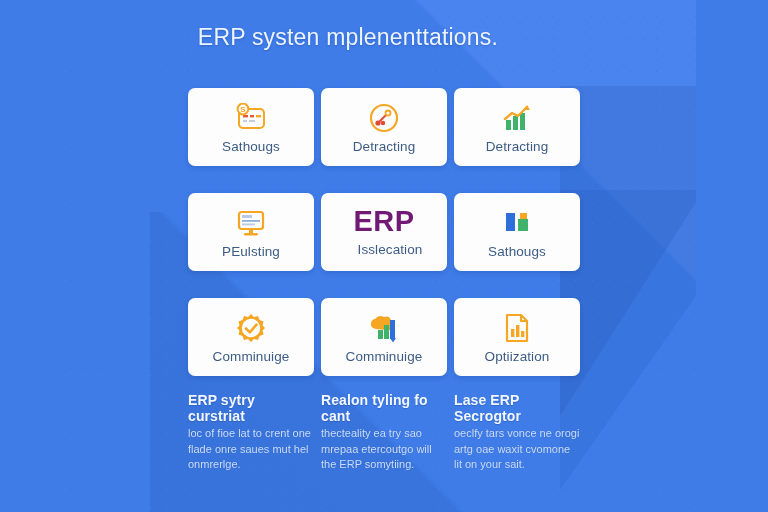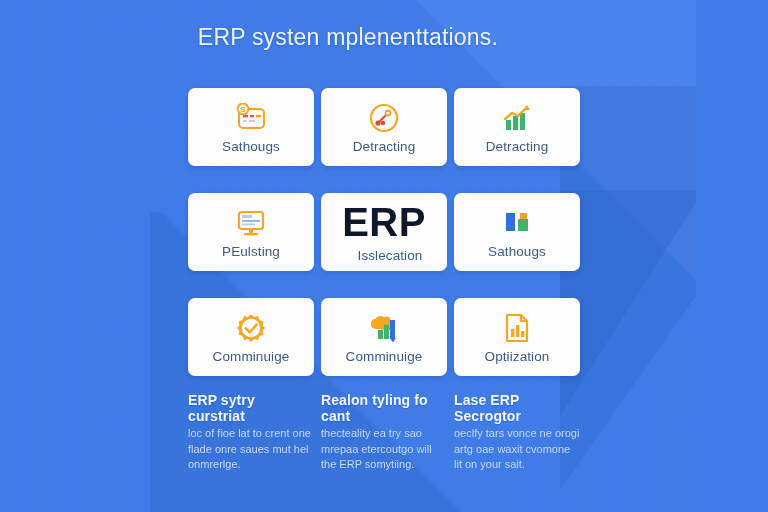--- a/index.html
+++ b/index.html
@@ -106,23 +106,23 @@
     align-items: center;
     justify-content: center;
   }
   .card .label {
     font-size: 13.5px;
     color: #3c5c84;
     letter-spacing: .1px;
     filter: blur(.22px);
   }
   .card.center .erp {
-    font-size: 40px;
+    font-size: 29px;
     font-weight: 700;
-    color: #0f172a;
+    color: #701a75;
     letter-spacing: .5px;
     line-height: 1;
   }
   .card.center .label { margin-top: 2px; padding-left: 12px; }
 
   .cols {
     position: absolute;
     left: 188px;
     top: 392px;
     width: 400px;

